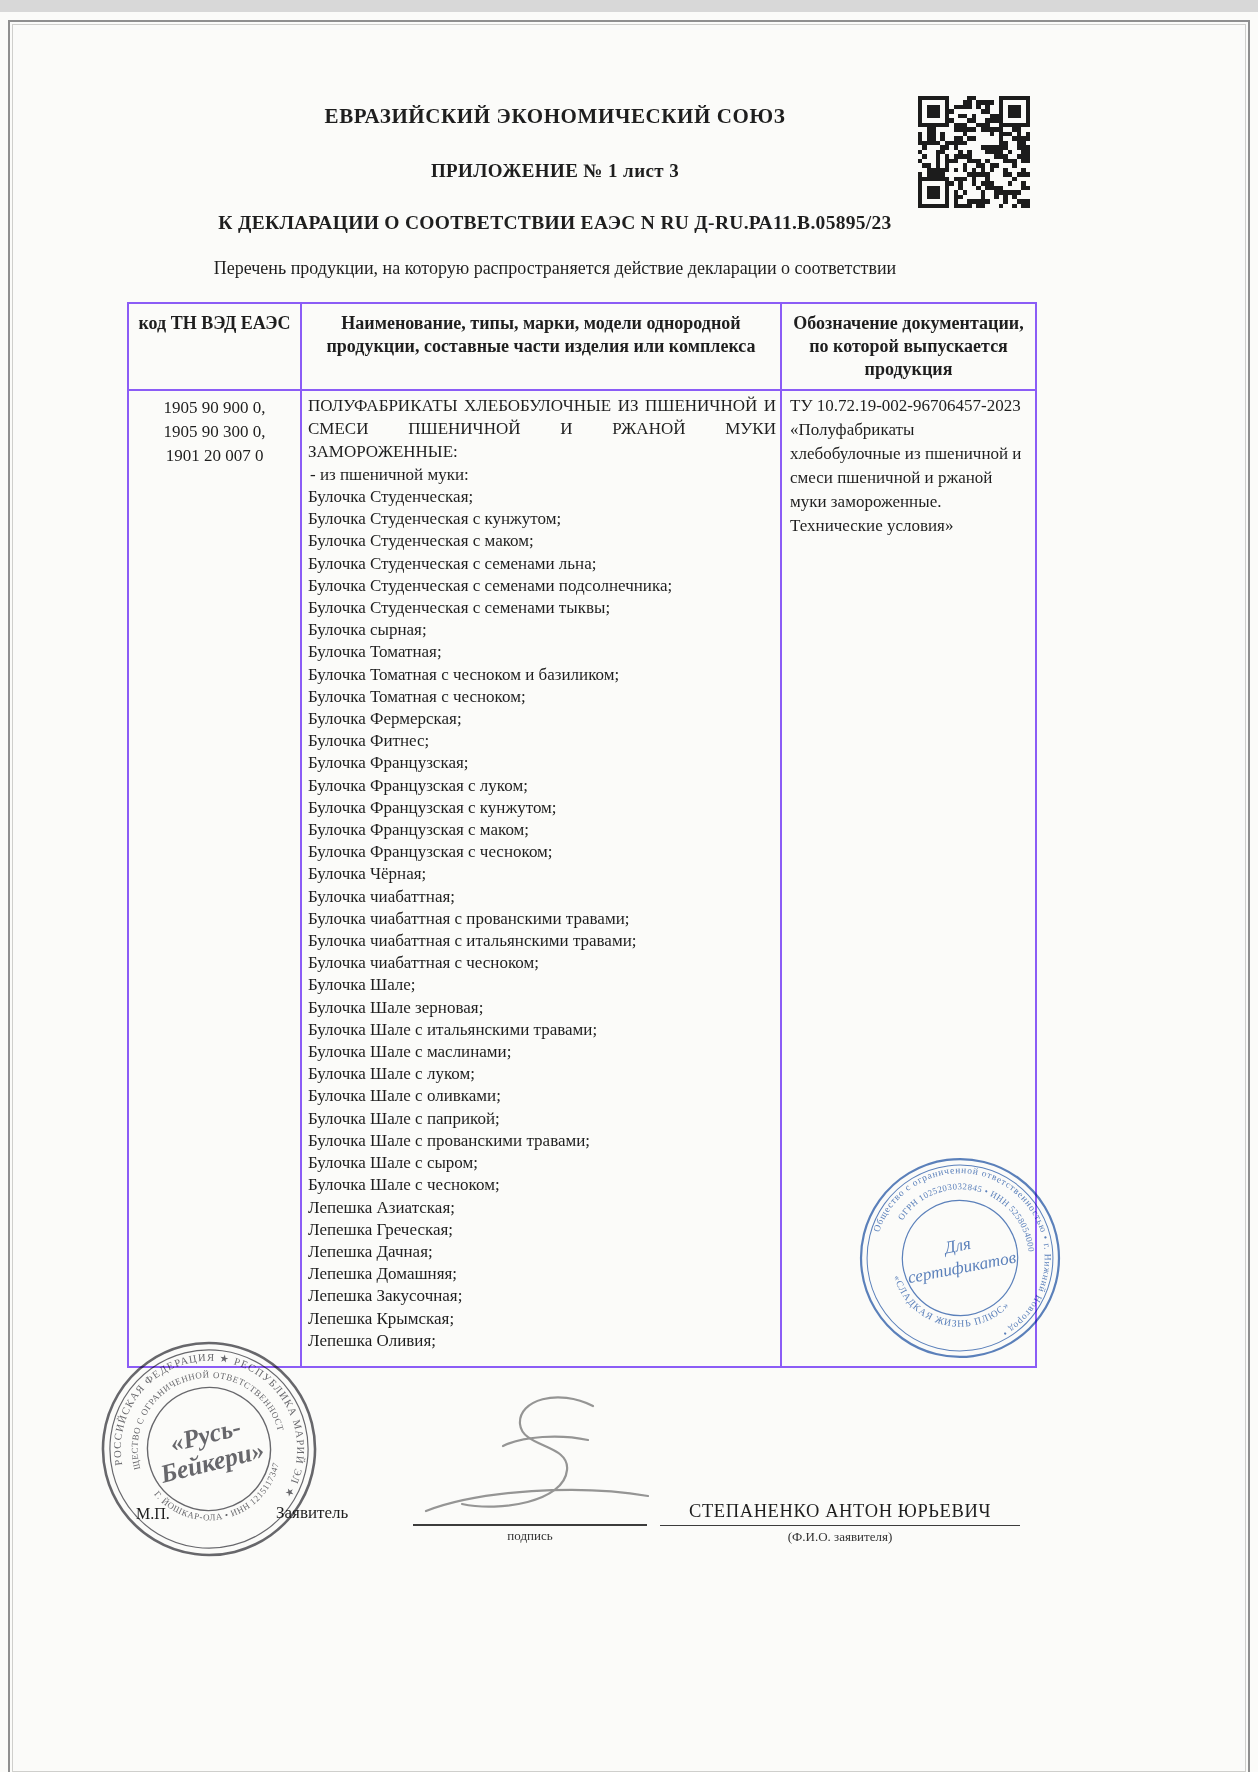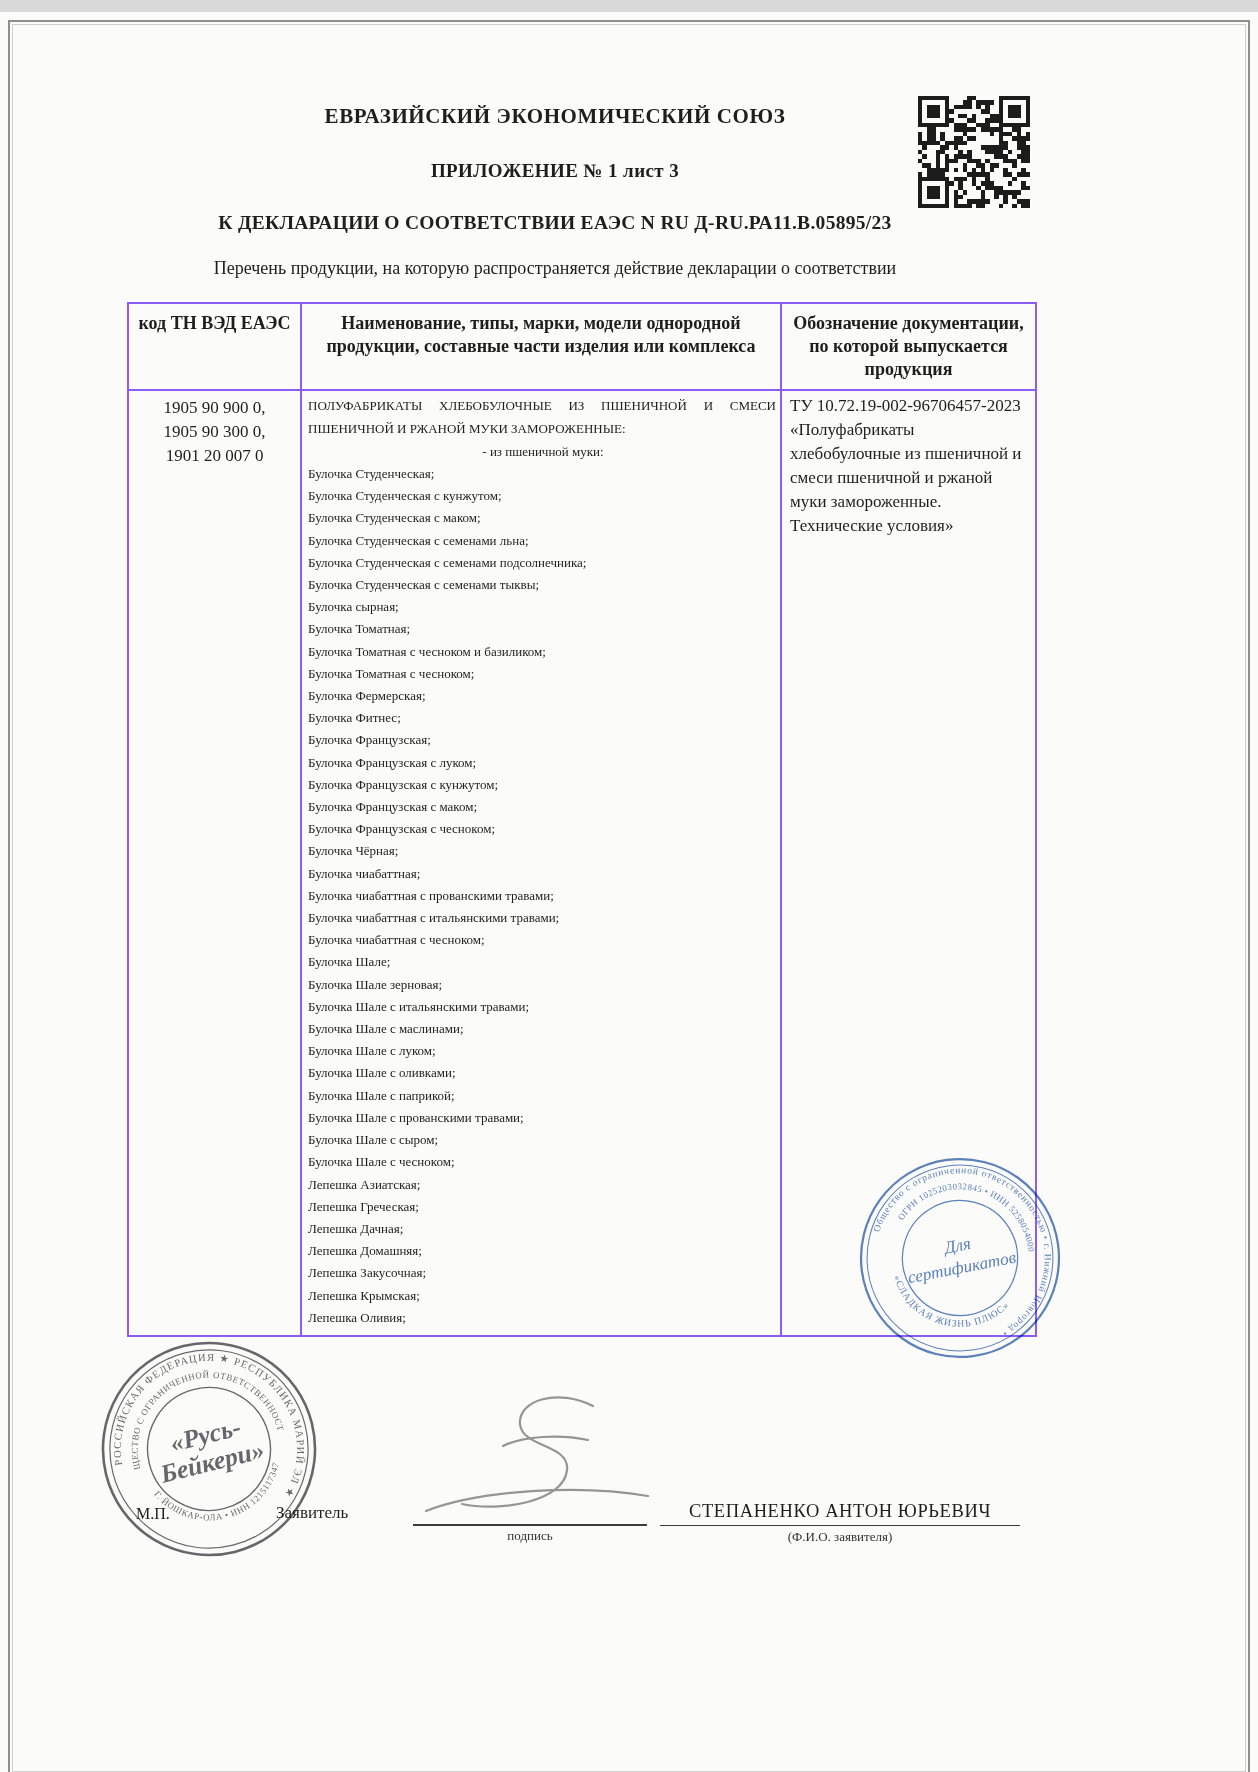--- a/index.html
+++ b/index.html
@@ -24,24 +24,24 @@
   .qr svg { width:100%; height:100%; }
 
   
   table.doc-table { position:absolute; left:127px; top:290px; width:908px; border-collapse:collapse; table-layout:fixed; }
   .doc-table th, .doc-table td { border:2px solid #8b5cf6; vertical-align:top; }
   .doc-table th { font-size:18px; font-weight:bold; line-height:23px; padding:8px 6px; text-align:center; }
   .col-code { width:173px; }
   .col-name { width:480px; }
   .col-doc  { width:255px; }
   td.code-cell { text-align:center; font-size:17px; line-height:24px; padding-top:5px; }
-  td.name-cell { font-size:13px; padding:3px 4px 6px 6px; }
+  td.name-cell { font-size:17px; padding:3px 4px 14px 6px; }
   td.doc-cell  { font-size:17px; line-height:24px; padding:3px 6px 1px 8px; }
   .intro { text-align:justify; line-height:23px; }
-  .sub-line { line-height:23px; padding-left:2px;text-align:center; }
+  .sub-line { line-height:23px; padding-left:2px; }
   .products .product-line { line-height:22.2px; white-space:nowrap; }
   .codes span { display:block; }
 
   
   .mp { position:absolute; left:136px; top:1493px; font-size:16px; }
   .applicant { position:absolute; left:276px; top:1491px; font-size:17px; }
   .sig-svg { position:absolute; left:408px; top:1372px; width:256px; height:138px; }
   .sig-line { position:absolute; left:413px; top:1512px; width:234px; border-top:2px solid #3c3c3c; }
   .sig-label { position:absolute; left:413px; top:1516px; width:234px; text-align:center; font-size:13px; color:#333; }
   .fio-name { position:absolute; left:655px; top:1489px; width:370px; text-align:center; font-size:18.5px; letter-spacing:0.6px; }

